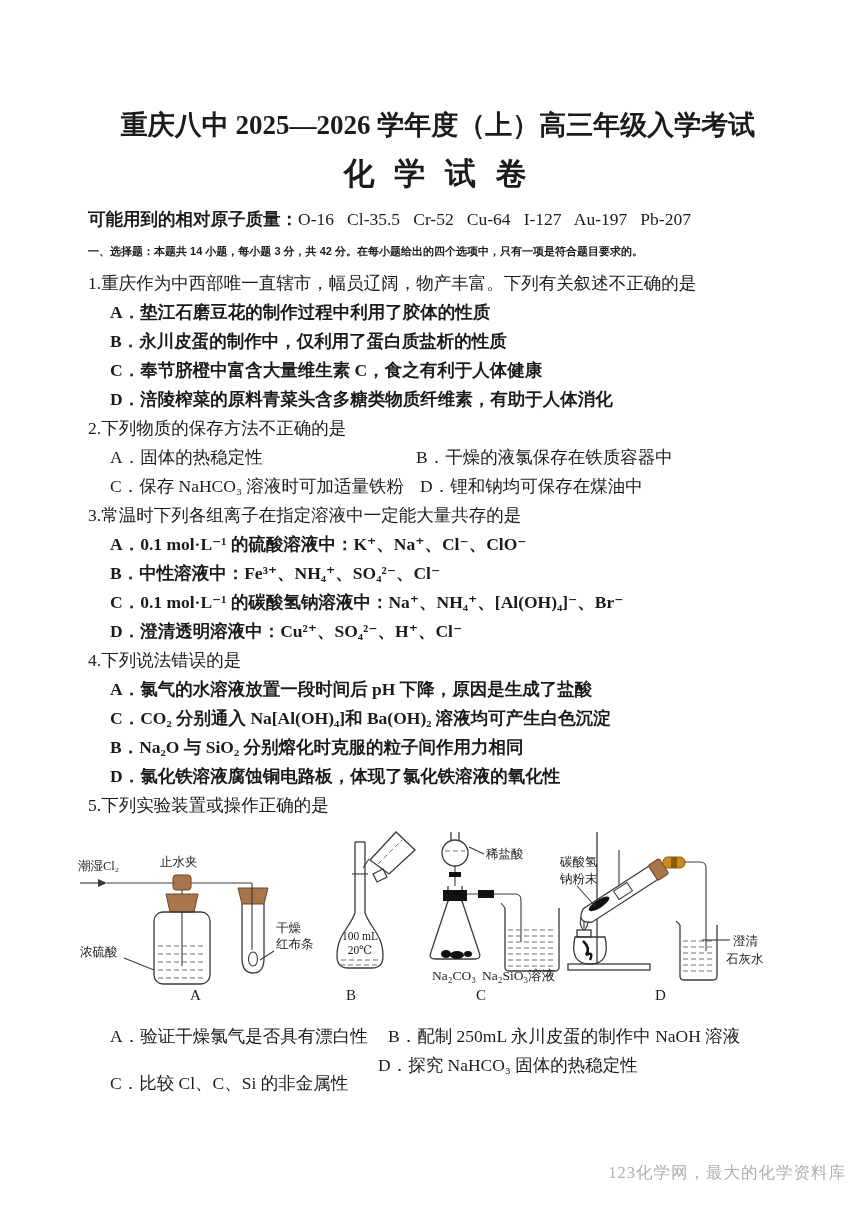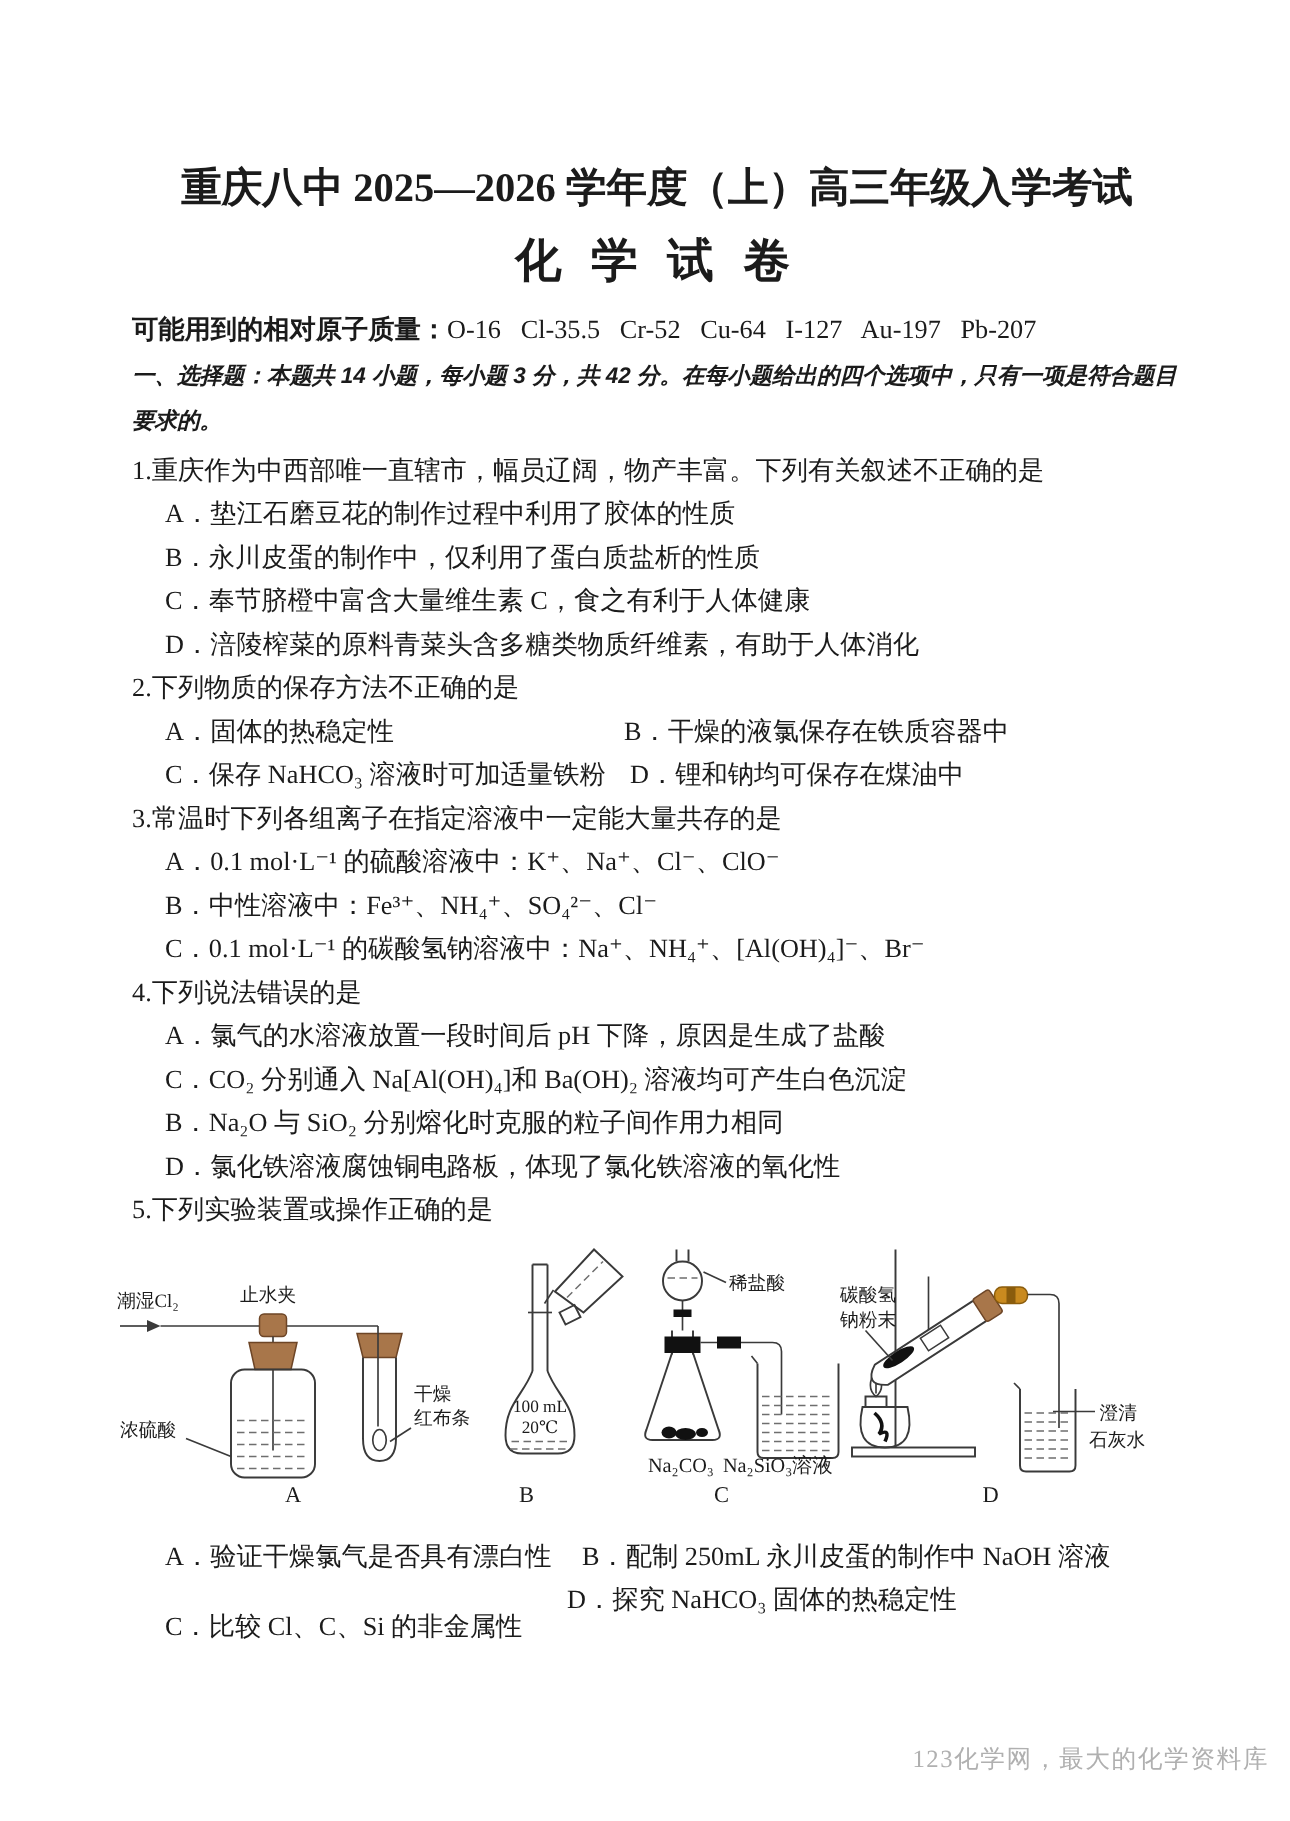--- a/index.html
+++ b/index.html
@@ -3,23 +3,23 @@
 <meta charset="utf-8">
 <style>
   html,body{margin:0;padding:0;background:#fff;}
   .page{position:relative;width:860px;height:1192px;background:#ffffff;overflow:hidden;
         font-family:"Liberation Serif","DejaVu Serif",serif;color:#1b1b1b;}
   .content{position:absolute;left:88px;top:106px;width:700px;}
   .title{font-size:27px;font-weight:bold;text-align:center;margin:0;line-height:38px;white-space:nowrap;}
   .subtitle{font-size:31px;font-weight:bold;text-align:center;letter-spacing:6px;margin:8px 0 8px;line-height:44px;}
   .hsans{font-family:"Liberation Sans","DejaVu Sans",sans-serif;font-weight:bold;}
   .atomic{font-size:17.5px;line-height:30px;margin:0 0 2px;white-space:pre-wrap;}
-  .sec{font-size:15px;line-height:30px;margin:0 0 3px;white-space:pre-wrap;font-style:italic;}
+  .sec{font-size:11px;line-height:30px;margin:0 0 3px;white-space:pre-wrap;}
   .line{font-size:17.5px;line-height:29px;white-space:pre-wrap;}
-  .opt{padding-left:22px;}
+  .opt{padding-left:22px;font-weight:bold;}
   .optrow{display:flex;padding-left:22px;}
   .c306{flex:0 0 306px;} .c310{flex:0 0 310px;} .c278{flex:0 0 278px;} .c268{flex:0 0 268px;margin-top:18px;}
   .figure{margin:8px 0 2px -10px;}
   .figure svg{display:block;}
   .watermark{position:absolute;right:14px;bottom:8px;font-size:16.5px;color:#b0b0b0;letter-spacing:1px;}
   svg text{fill:#1b1b1b;font-family:"Liberation Serif","DejaVu Serif",serif;}
   .glass{fill:none;stroke:#3a3a3a;stroke-width:1.3;}
   .thin{fill:none;stroke:#3a3a3a;stroke-width:1.1;}
   .dash{fill:none;stroke:#6e6e6e;stroke-width:1;stroke-dasharray:5 3;}
   .cork{fill:#a8764a;stroke:#6d4526;stroke-width:1;}
@@ -52,20 +52,21 @@
     </div>
     <div class="line optrow">
       <span class="c310">C．保存 NaHCO₃ 溶液时可加适量铁粉</span>
       <span>D．锂和钠均可保存在煤油中</span>
     </div>
 
     <div class="line">3.常温时下列各组离子在指定溶液中一定能大量共存的是</div>
     <div class="line opt">A．0.1 mol·L⁻¹ 的硫酸溶液中：K⁺、Na⁺、Cl⁻、ClO⁻</div>
     <div class="line opt">B．中性溶液中：Fe³⁺、NH₄⁺、SO₄²⁻、Cl⁻</div>
     <div class="line opt">C．0.1 mol·L⁻¹ 的碳酸氢钠溶液中：Na⁺、NH₄⁺、[Al(OH)₄]⁻、Br⁻</div>
+    <div class="line opt">D．澄清透明溶液中：Cu²⁺、SO₄²⁻、H⁺、Cl⁻</div>
 
     <div class="line">4.下列说法错误的是</div>
     <div class="line opt">A．氯气的水溶液放置一段时间后 pH 下降，原因是生成了盐酸</div>
     <div class="line opt">C．CO₂ 分别通入 Na[Al(OH)₄]和 Ba(OH)₂ 溶液均可产生白色沉淀</div>
     <div class="line opt">B．Na₂O 与 SiO₂ 分别熔化时克服的粒子间作用力相同</div>
     <div class="line opt">D．氯化铁溶液腐蚀铜电路板，体现了氯化铁溶液的氧化性</div>
 
     <div class="line">5.下列实验装置或操作正确的是</div>
 
     <div class="figure">

